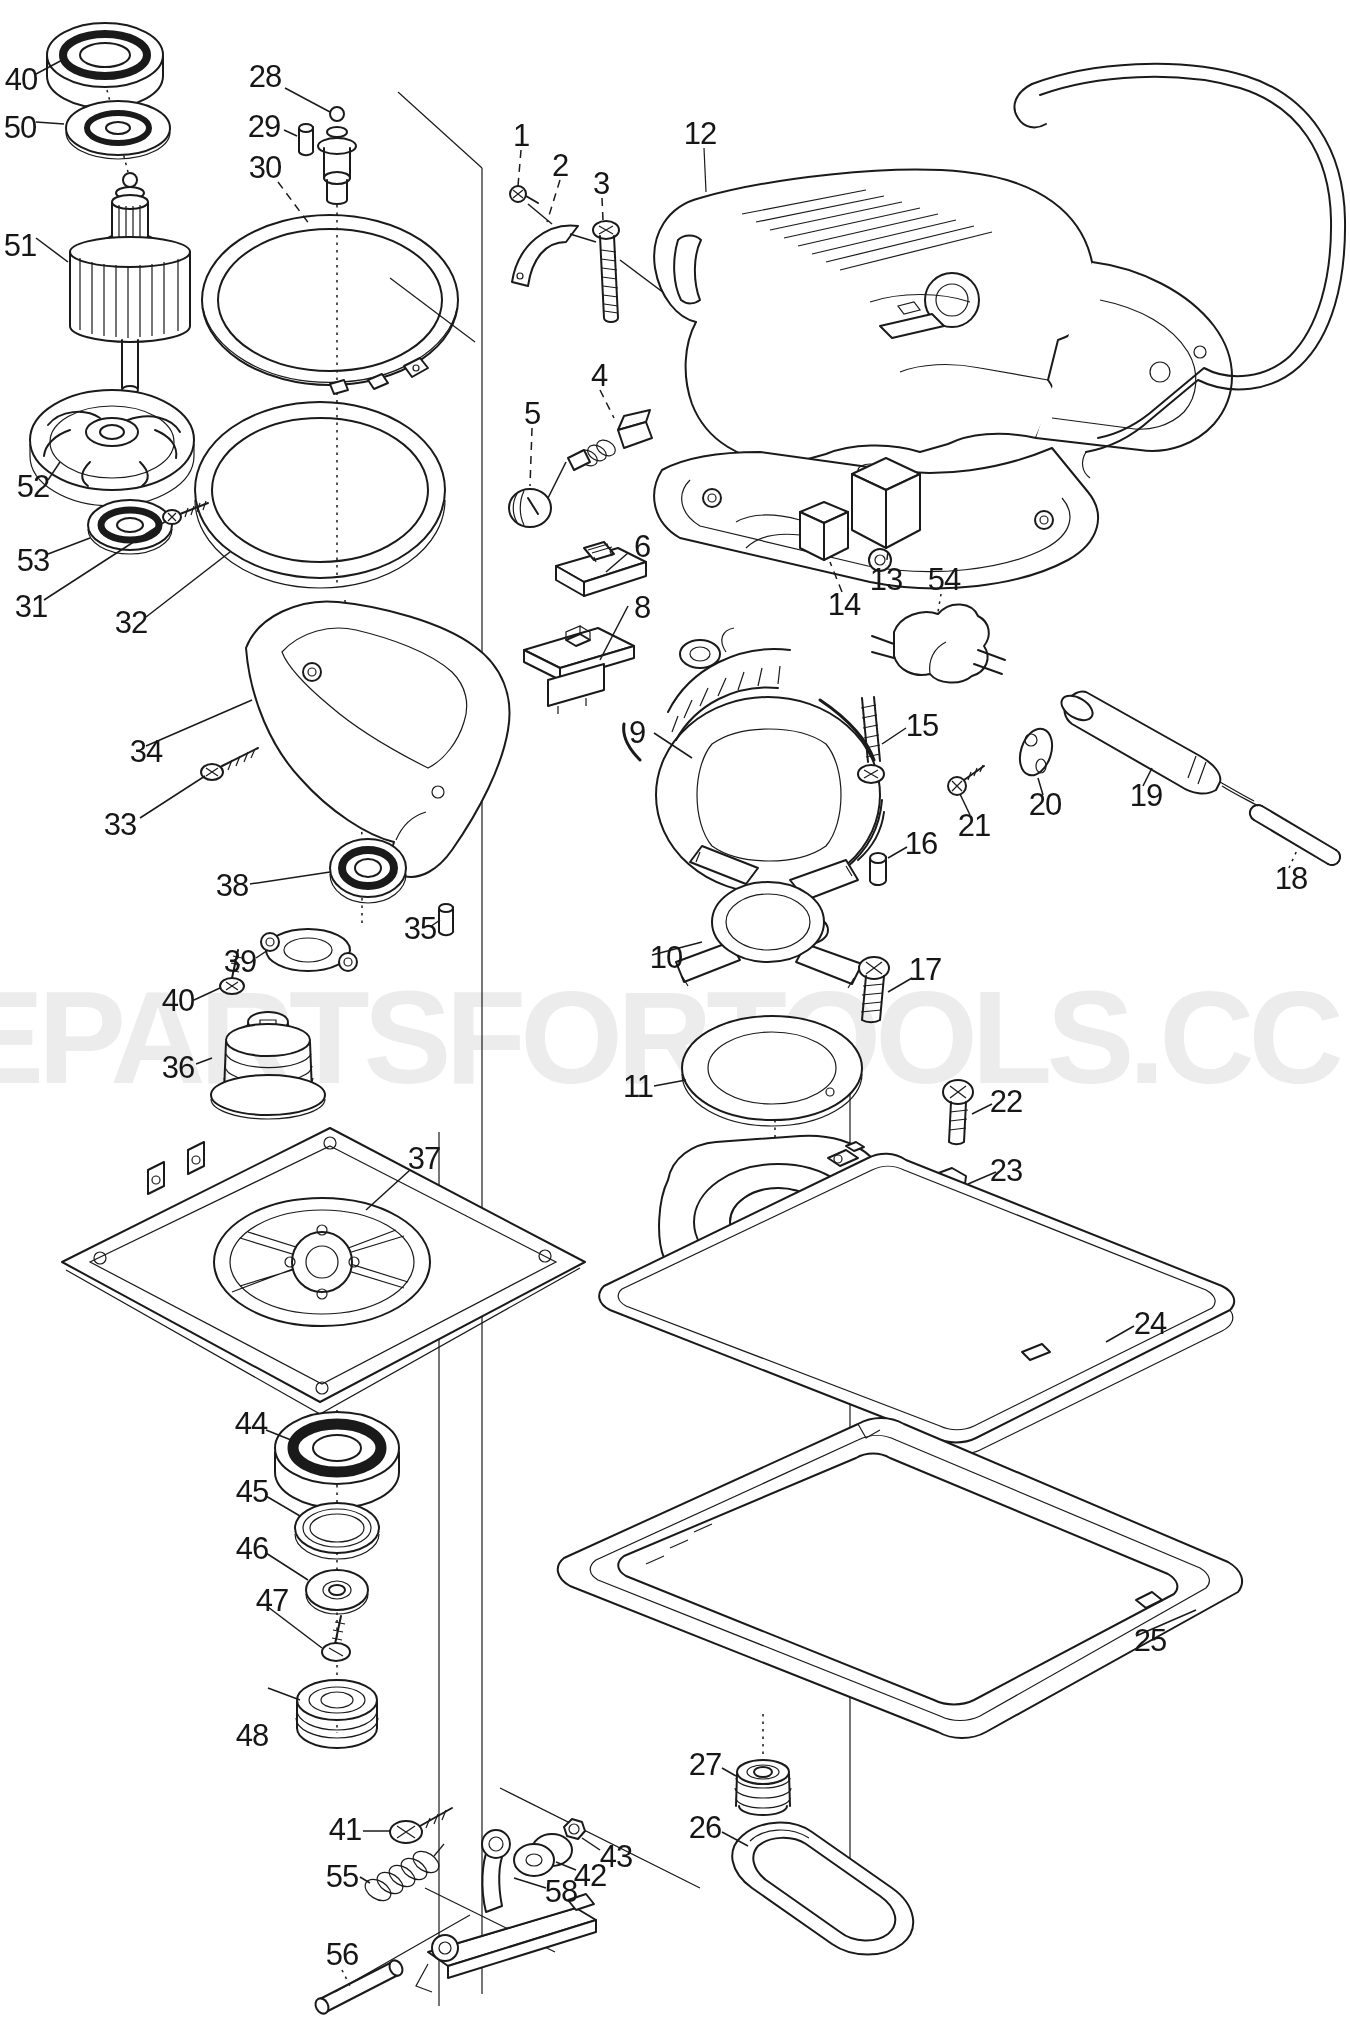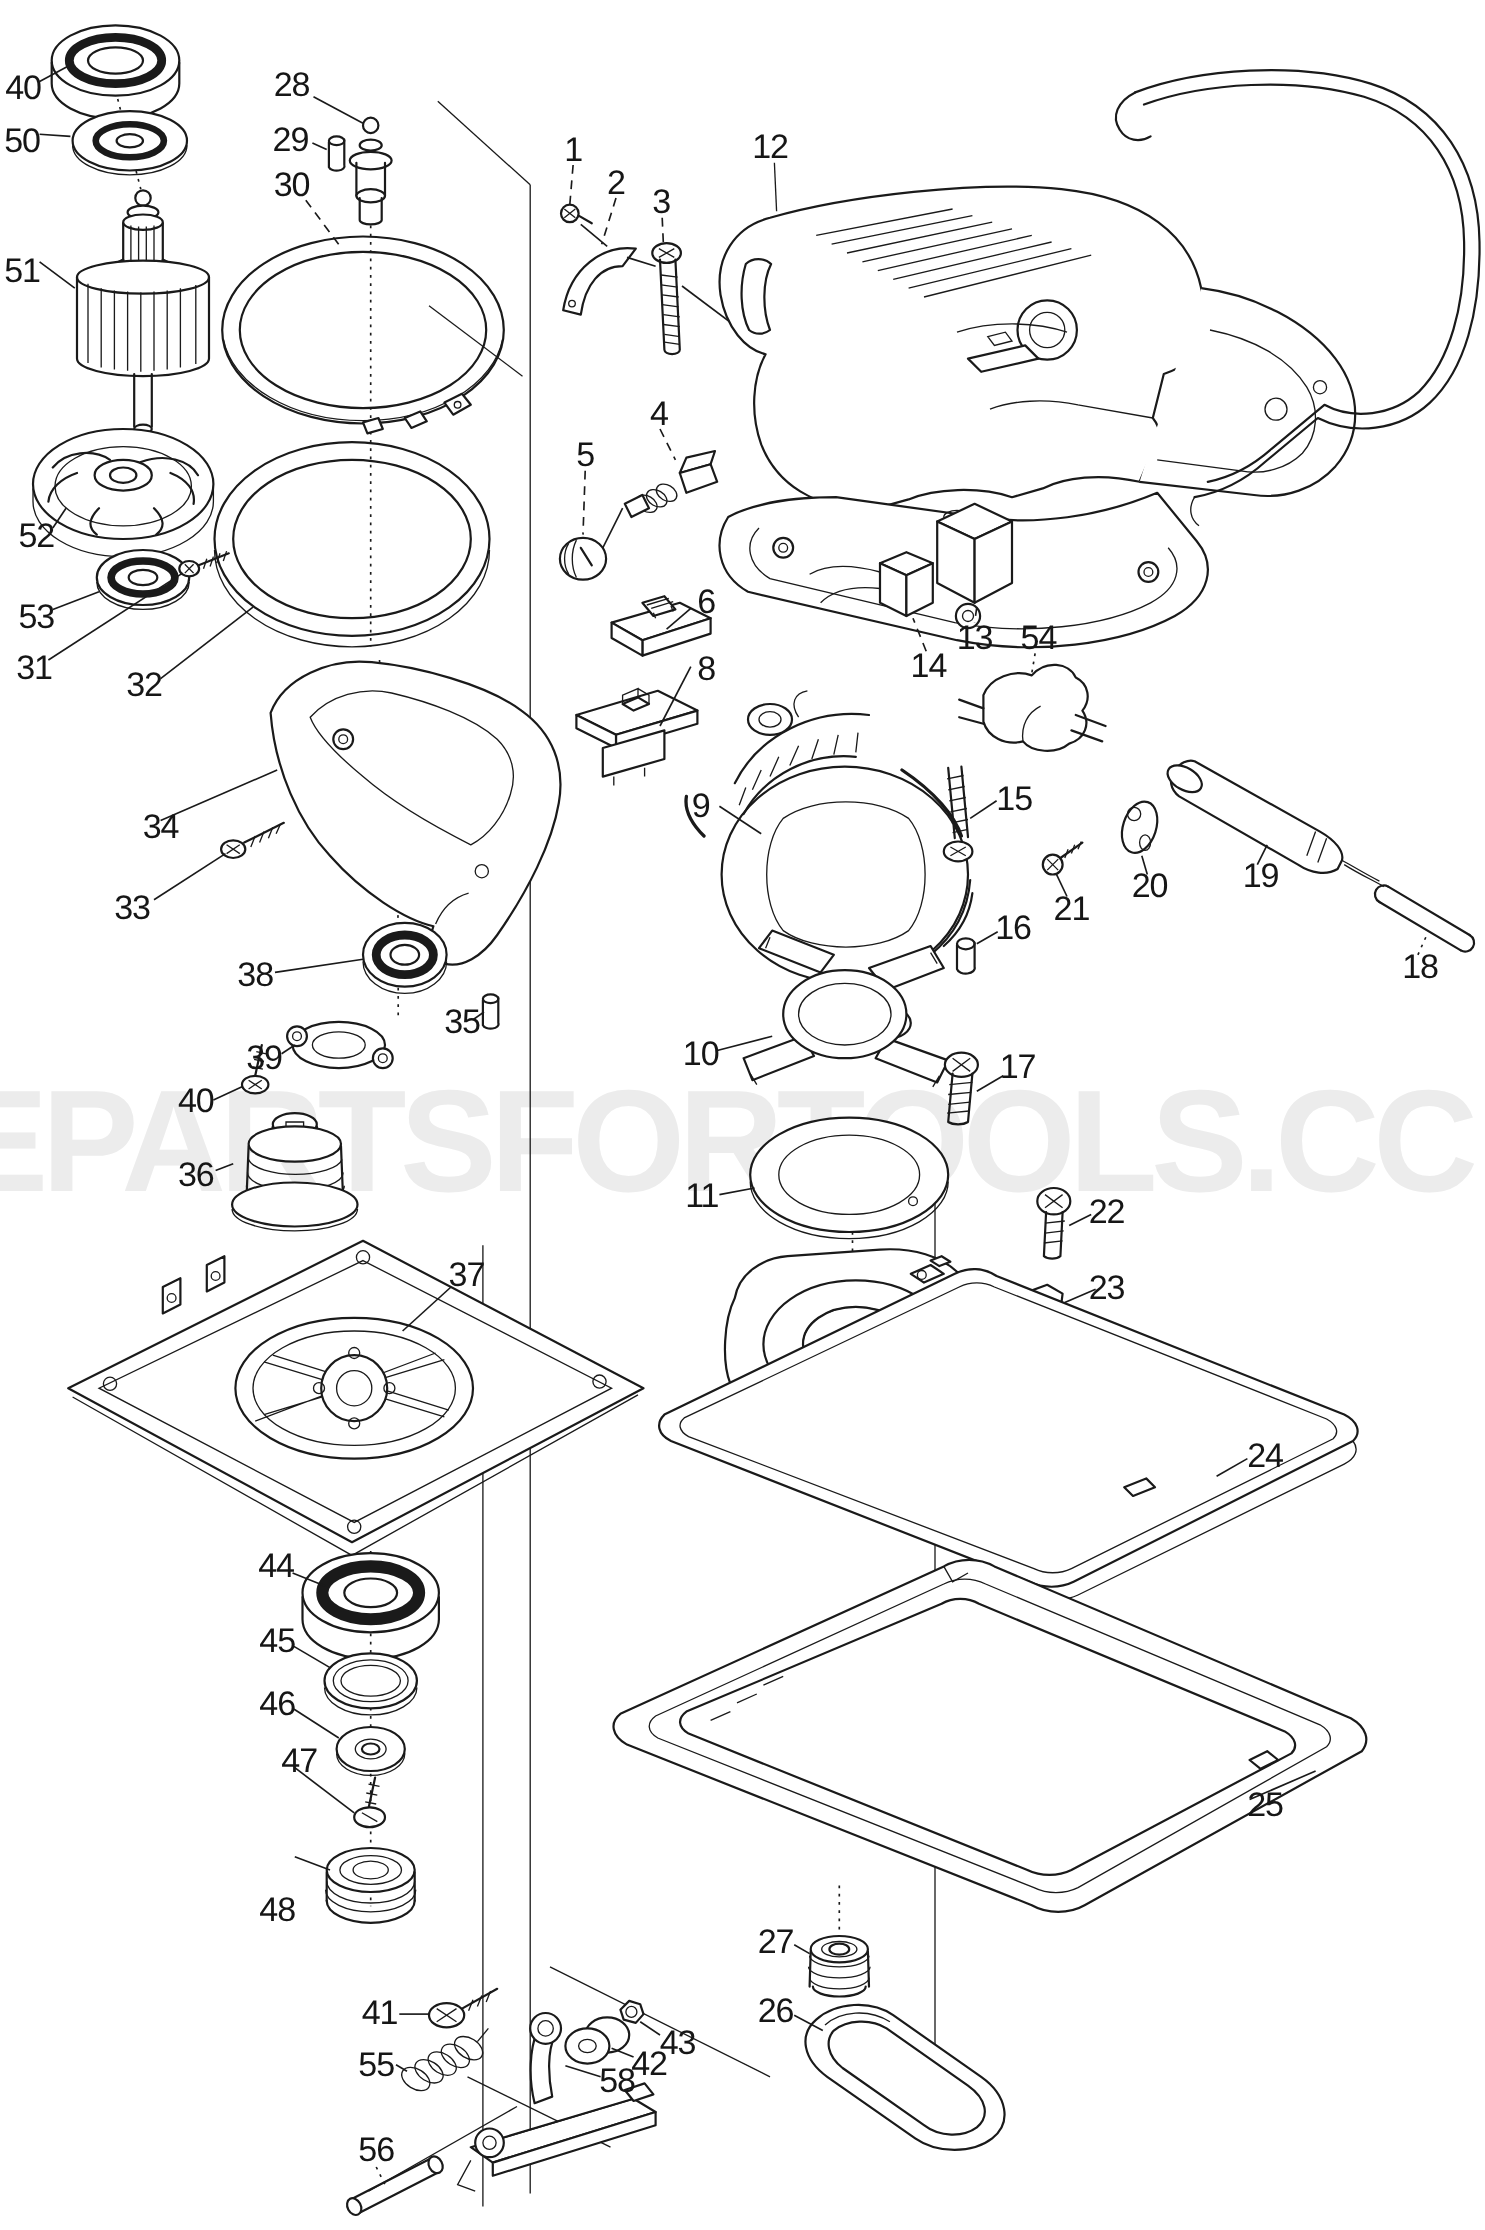--- a/index.html
+++ b/index.html
@@ -542,21 +542,21 @@
 
   <div>
       <div class="plabel" style="left: 521px; top: 136px;">1</div>
       <div class="plabel" style="left: 560px; top: 166px;">2</div>
       <div class="plabel" style="left: 601px; top: 184px;">3</div>
       <div class="plabel" style="left: 599px; top: 376px;">4</div>
       <div class="plabel" style="left: 532px; top: 414px;">5</div>
       <div class="plabel" style="left: 642px; top: 547px;">6</div>
       <div class="plabel" style="left: 642px; top: 608px;">8</div>
       <div class="plabel" style="left: 637px; top: 733px;">9</div>
-      <div class="plabel" style="left: 637px; top: 958px;">10</div>
+      <div class="plabel" style="left: 666px; top: 958px;">10</div>
       <div class="plabel" style="left: 638px; top: 1087px;">11</div>
       <div class="plabel" style="left: 700px; top: 134px;">12</div>
       <div class="plabel" style="left: 886px; top: 580px;">13</div>
       <div class="plabel" style="left: 844px; top: 605px;">14</div>
       <div class="plabel" style="left: 922px; top: 726px;">15</div>
       <div class="plabel" style="left: 921px; top: 844px;">16</div>
       <div class="plabel" style="left: 925px; top: 970px;">17</div>
       <div class="plabel" style="left: 1291px; top: 879px;">18</div>
       <div class="plabel" style="left: 1146px; top: 796px;">19</div>
       <div class="plabel" style="left: 1045px; top: 805px;">20</div>

